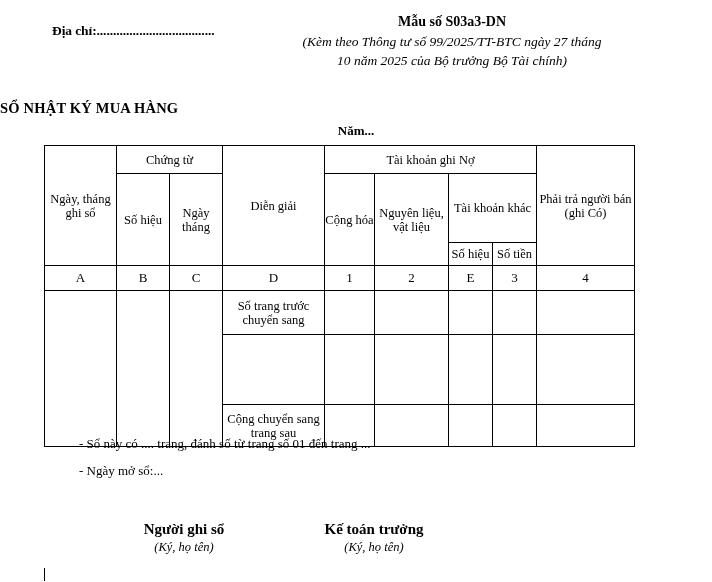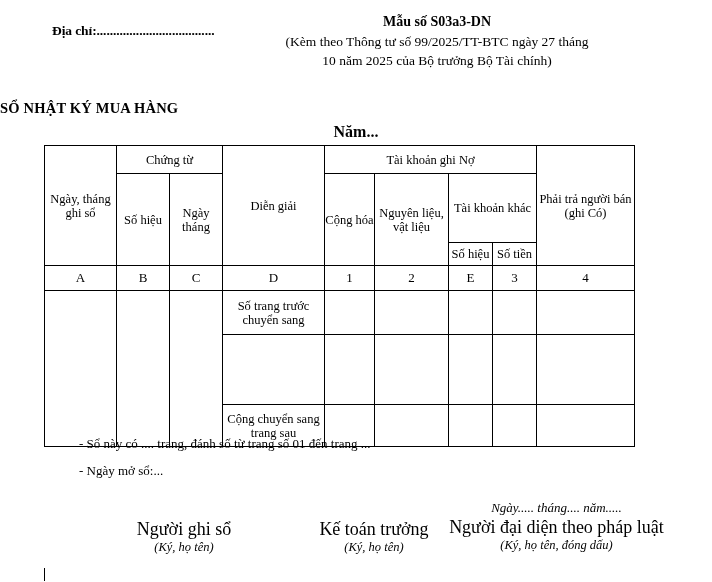--- a/index.html
+++ b/index.html
@@ -35,31 +35,32 @@
   .unit-line {
     font-weight: bold;
     font-size: 13.5px;
     line-height: 25px;
     white-space: nowrap;
     letter-spacing: -0.1px;
   }
 
   .form-block {
     position: absolute;
-    left: 272px;
+    left: 287px;
     top: 0px;
     width: 330px;
     text-align: center;
   }
   .form-code {
     font-weight: bold;
     font-size: 14px;
     line-height: 20px;
   }
   .form-ref {
+    font-style: italic;
     font-size: 13.5px;
     line-height: 19px;
   }
 
   
   .doc-title {
     position: absolute;
     left: 0;
     top: 100px;
     width: 712px;
@@ -68,21 +69,21 @@
     font-size: 14.5px;
     letter-spacing: 0.2px;
   }
   .doc-year {
     position: absolute;
     left: 0;
     top: 123px;
     width: 712px;
     text-align: center;
     font-weight: bold;
-    font-size: 16px;
+    font-size: 13px;
   }
 
   
   .ledger-wrap {
     position: absolute;
     left: 44px;
     top: 145px;
     width: 590px;
   }
   table.ledger {
@@ -144,22 +145,22 @@
   }
   .sign-col.c1 { left: 60px;  top: 22px; width: 160px; }
   .sign-col.c2 { left: 250px; top: 22px; width: 160px; }
   .sign-col.c3 { left: 400px; top: 0px;  width: 225px; }
   .sign-date {
     font-style: italic;
     font-size: 13px;
     line-height: 20px;
   }
   .sign-role {
-    font-weight: normal;
-    font-size: 18px;
+    font-weight: bold;
+    font-size: 15px;
     line-height: 18px;
   }
   .sign-note {
     font-style: italic;
     font-size: 12.5px;
     line-height: 18px;
   }
 
   .caret {
     position: absolute;
@@ -270,20 +271,15 @@
 
 <div class="sign-area">
   <div class="sign-col c1">
     <div class="sign-role">Người ghi sổ</div>
     <div class="sign-note">(Ký, họ tên)</div>
   </div>
   <div class="sign-col c2">
     <div class="sign-role">Kế toán trưởng</div>
     <div class="sign-note">(Ký, họ tên)</div>
   </div>
-  <div class="sign-col c3">
-    <div class="sign-date">Ngày..... tháng.... năm.....</div>
-    <div class="sign-role">Người đại diện theo pháp luật</div>
-    <div class="sign-note">(Ký, họ tên, đóng dấu)</div>
-  </div>
 </div>
 
 <div class="caret"></div>
 
 </body></html>

